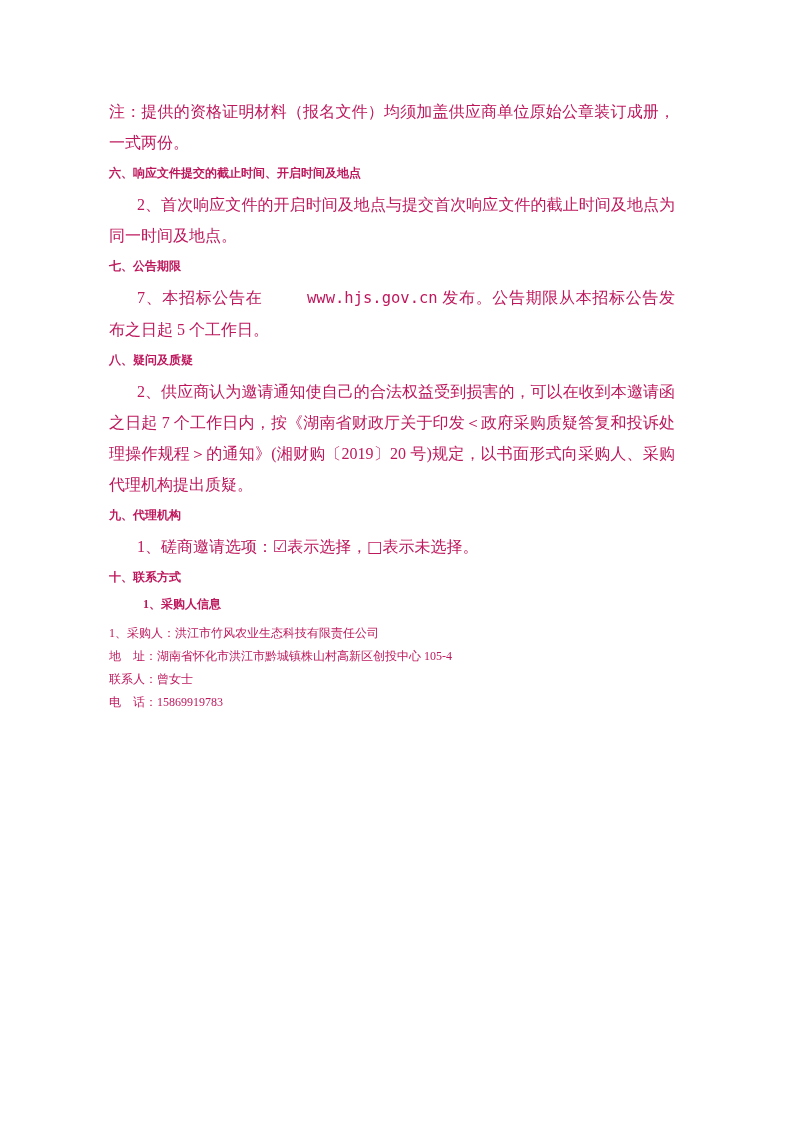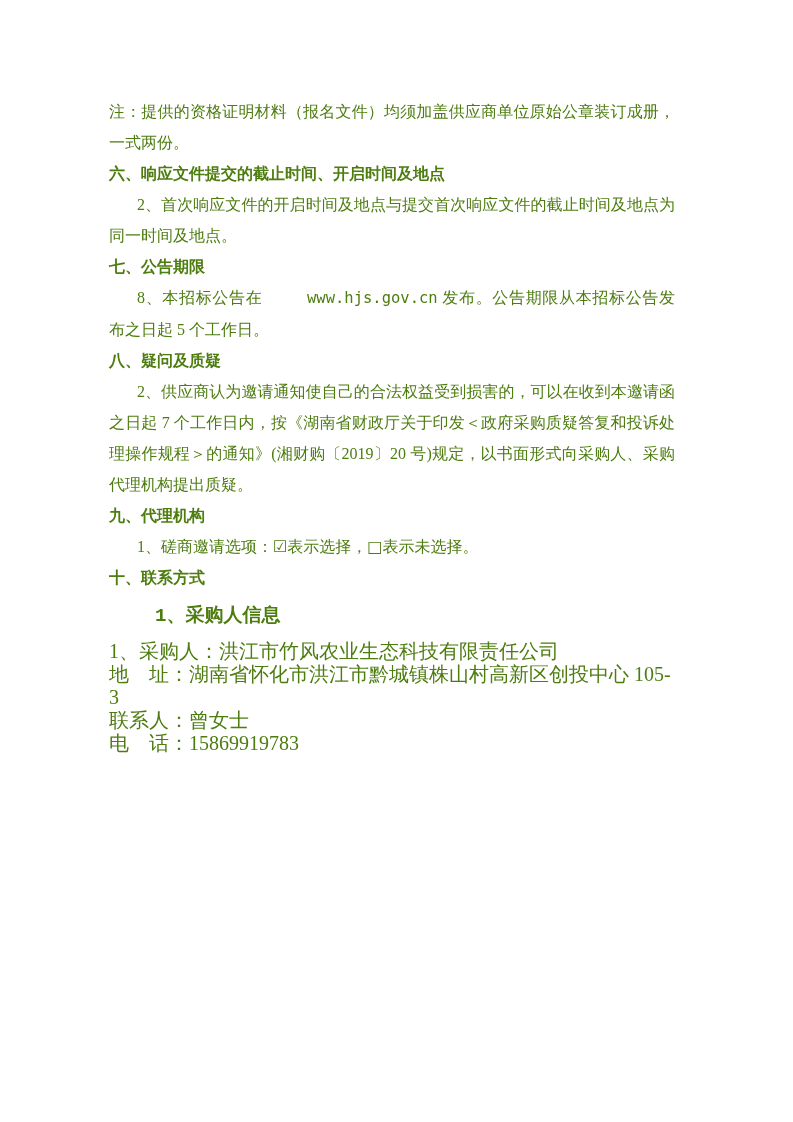--- a/index.html
+++ b/index.html
@@ -5,21 +5,21 @@
   html, body {
     margin: 0;
     padding: 0;
     background: #ffffff;
   }
   .page {
     position: relative;
     width: 793px;
     height: 1122px;
     background: #ffffff;
-    color: #4d7c0f;
+    color: #be185d;
     font-family: "Liberation Serif", "DejaVu Serif", serif;
     overflow: hidden;
   }
   .content {
     position: absolute;
     left: 109px;
     top: 96px;
     width: 566px;
   }
   p { margin: 0; }
@@ -28,48 +28,48 @@
     line-height: 31px;
     text-align: justify;
   }
   .para {
     text-indent: 28px;
   }
   .sec-heading {
     margin: 0;
     font-family: "DejaVu Sans", "Liberation Sans", sans-serif;
     font-weight: bold;
-    font-size: 16px;
+    font-size: 12px;
     line-height: 31px;
     text-align: left;
   }
   .sub-heading {
-    margin: 12px;
-    font-family: Liberation Mono, monospace;
+    margin: 0;
+    font-family: Liberation Serif, serif;
     font-weight: bold;
-    font-size: 19px;
+    font-size: 12px;
     line-height: 23px;
     padding-left: 34px;
   }
   .u {
     text-decoration: underline;
     text-underline-offset: 3px;
   }
   .mono {
     font-family: "DejaVu Sans Mono", "Liberation Mono", monospace;
     font-size: 15.5px;
     margin-left: 40px;
   }
   .checkbox-glyph {
     font-family: "DejaVu Sans", sans-serif;
     font-size: 16px;
   }
   .contact-block {
     margin-top: 6px;
-    font-size: 20px;
+    font-size: 12px;
     line-height: 23px;
   }
   .contact-block p {
     text-align: left;
   }
 </style>
 </head>
 <body>
 
 <div class="page">
@@ -77,38 +77,38 @@
 
     <p class="body-text">注：提供的资格证明材料（报名文件）均须加盖供应商单位原始公章装订成册，一式两份。</p>
 
     <h3 class="sec-heading">六、响应文件提交的截止时间、开启时间及地点</h3>
 
 
     <p class="body-text para">2、首次响应文件的开启时间及地点与提交首次响应文件的截止时间及地点为同一时间及地点。</p>
 
     <h3 class="sec-heading">七、公告期限</h3>
 
-    <p class="body-text para"><span>8、本招标公告在 </span><span class="mono">www.hjs.gov.cn</span><span> 发布。公告期限从本招标公告发布之日起 5 个工作日。</span></p>
+    <p class="body-text para"><span>7、本招标公告在 </span><span class="mono">www.hjs.gov.cn</span><span> 发布。公告期限从本招标公告发布之日起 5 个工作日。</span></p>
 
 
     <h3 class="sec-heading">八、疑问及质疑</h3>
 
 
     <p class="body-text para">2、供应商认为邀请通知使自己的合法权益受到损害的，可以在收到本邀请函之日起 7 个工作日内，按《湖南省财政厅关于印发＜政府采购质疑答复和投诉处理操作规程＞的通知》(湘财购〔2019〕20 号)规定，以书面形式向采购人、采购代理机构提出质疑。</p>
 
     <h3 class="sec-heading">九、代理机构</h3>
 
     <p class="body-text para"><span>1、磋商邀请选项：</span><span class="checkbox-glyph">☑</span><span>表示选择，</span><span class="checkbox-glyph">□</span><span>表示未选择。</span></p>
 
 
     <h3 class="sec-heading">十、联系方式</h3>
 
     <h4 class="sub-heading">1、采购人信息</h4>
 
     <div class="contact-block">
       <p>1、采购人：洪江市竹风农业生态科技有限责任公司</p>
-      <p>地　址：湖南省怀化市洪江市黔城镇株山村高新区创投中心 105-3</p>
+      <p>地　址：湖南省怀化市洪江市黔城镇株山村高新区创投中心 105-4</p>
       <p>联系人：曾女士</p>
       <p>电　话：15869919783</p>
     </div>
 
   </div>
 </div>
 
 </body></html>

